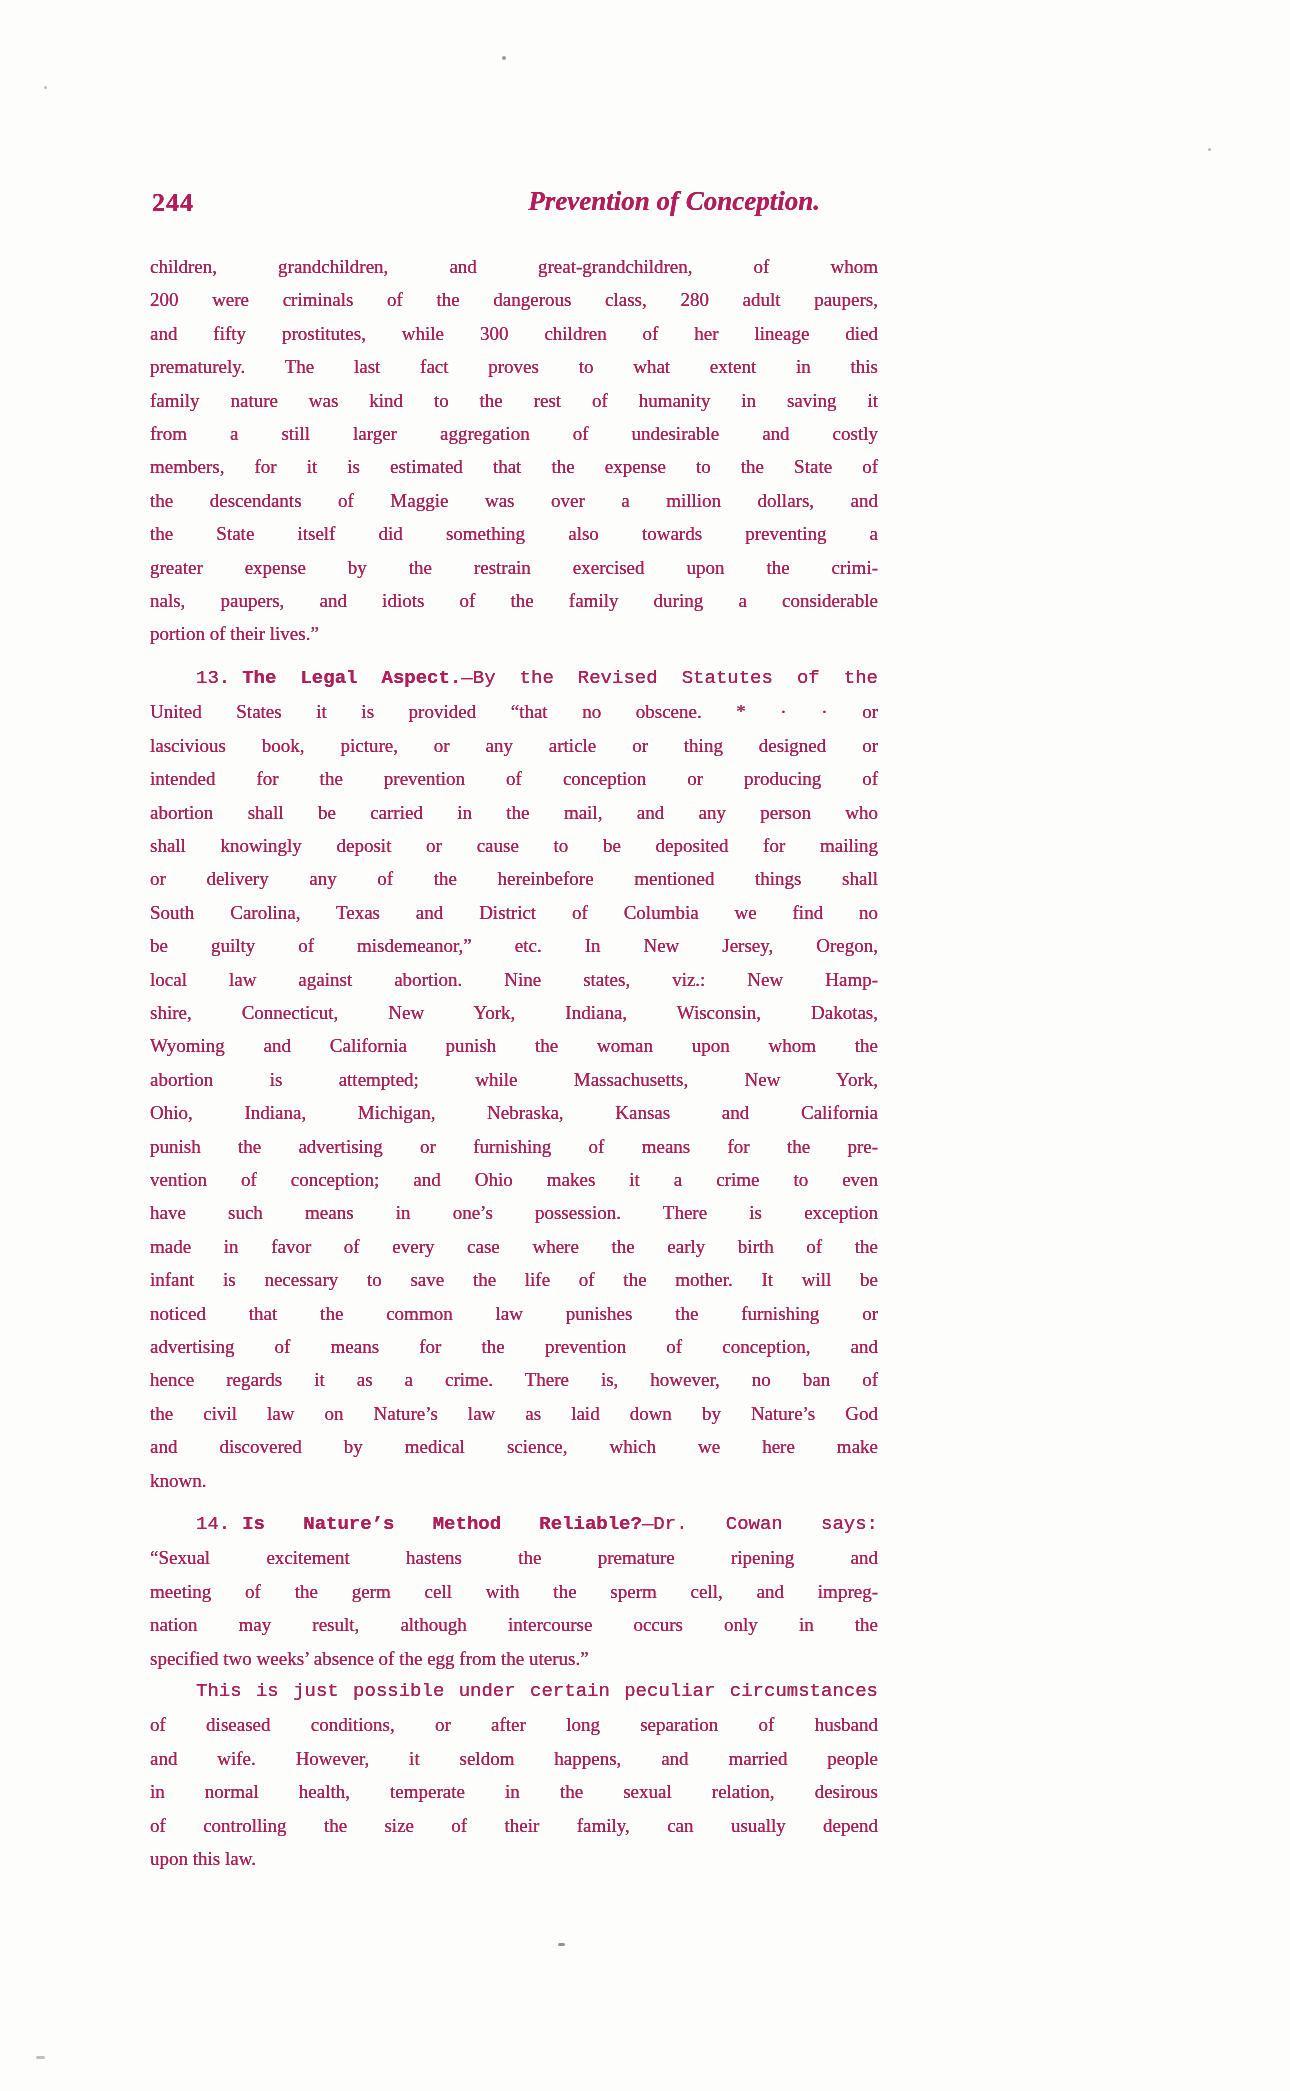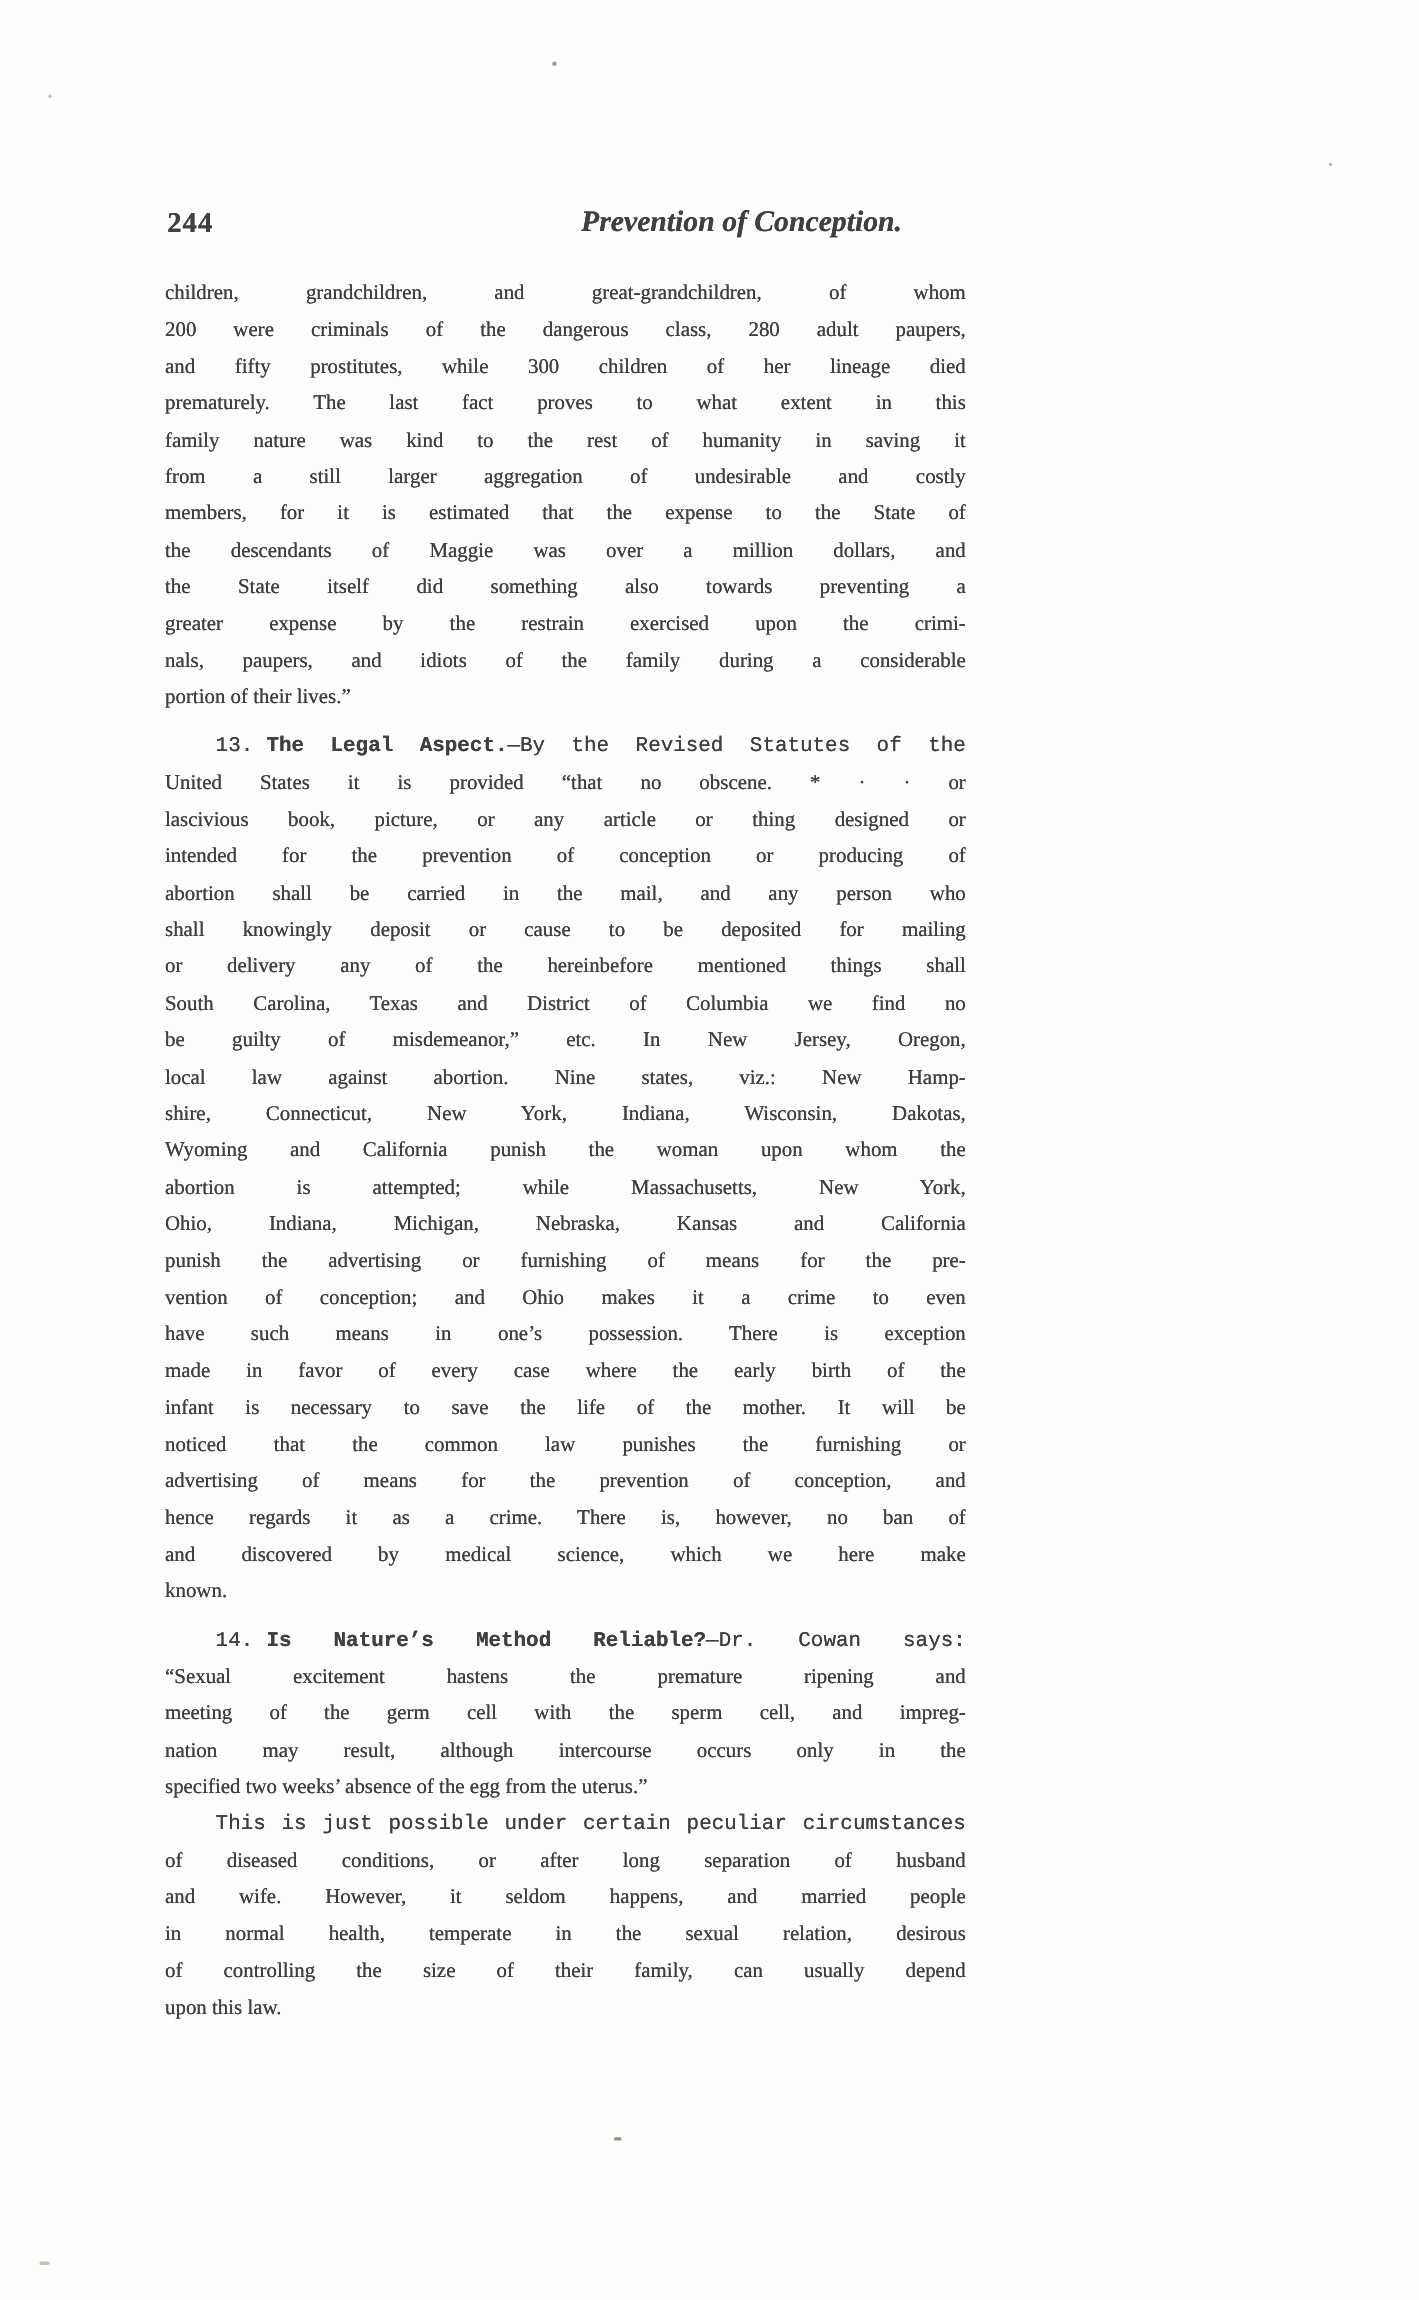--- a/index.html
+++ b/index.html
@@ -7,21 +7,21 @@
     padding: 0;
     background: #ffffff;
   }
   .page {
     position: relative;
     width: 1290px;
     height: 2091px;
     background: #fdfdfb;
     overflow: hidden;
     font-family: "Liberation Serif", "DejaVu Serif", serif;
-    color: #404040;
+    color: #be185d;
   }
   .content {
     position: absolute;
     left: 150px;
     top: 186px;
     width: 728px;
   }
   .header {
     position: relative;
     height: 38px;
@@ -111,20 +111,21 @@
       <div class="line">abortion is attempted; while Massachusetts, New York,</div>
       <div class="line">Ohio, Indiana, Michigan, Nebraska, Kansas and California</div>
       <div class="line">punish the advertising or furnishing of means for the pre-</div>
       <div class="line">vention of conception; and Ohio makes it a crime to even</div>
       <div class="line">have such means in one’s possession.  There is exception</div>
       <div class="line">made in favor of every case where the early birth of the</div>
       <div class="line">infant is necessary to save the life of the mother.  It will be</div>
       <div class="line">noticed that the common law punishes the furnishing or</div>
       <div class="line">advertising of means for the prevention of conception, and</div>
       <div class="line">hence regards it as a crime.  There is, however, no ban of</div>
+      <div class="line">the civil law on Nature’s law as laid down by Nature’s God</div>
       <div class="line">and discovered by medical science, which we here make</div>
       <div class="line end">known.</div>
     </div>
 
     <div class="para section">
       <div class="line indent">
         <span class="pnum">14.</span><span class="bold">Is Nature’s Method Reliable?</span><span>—Dr. Cowan says:</span>
       </div>
       <div class="line">“Sexual excitement hastens the premature ripening and</div>
       <div class="line">meeting of the germ cell with the sperm cell, and impreg-</div>

